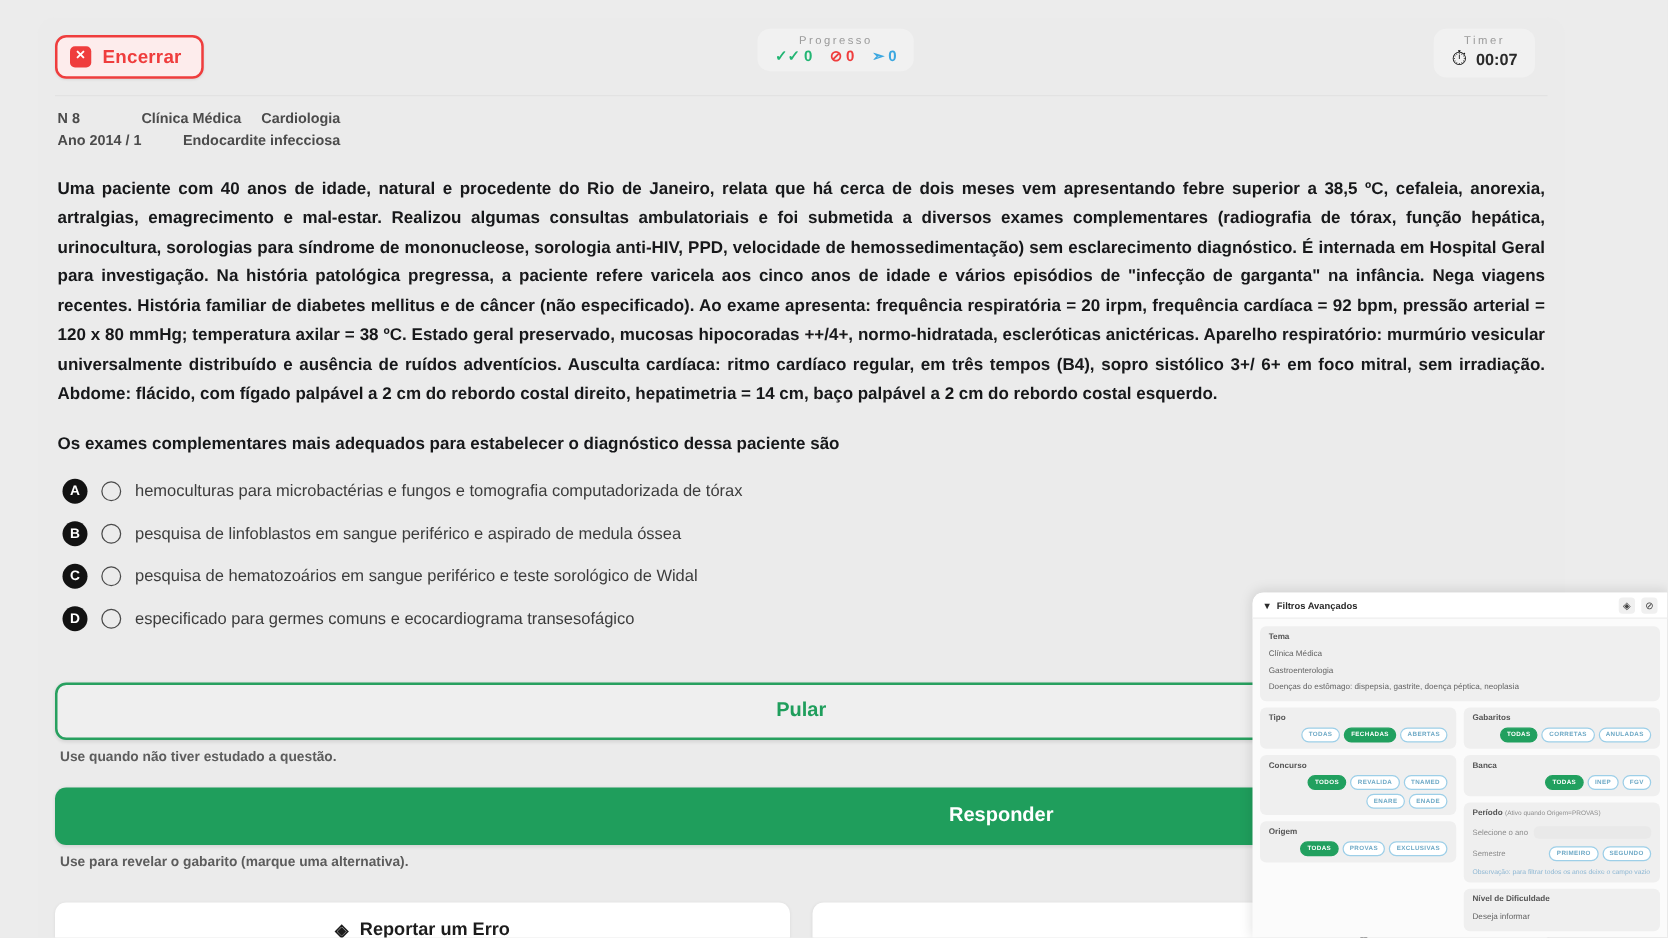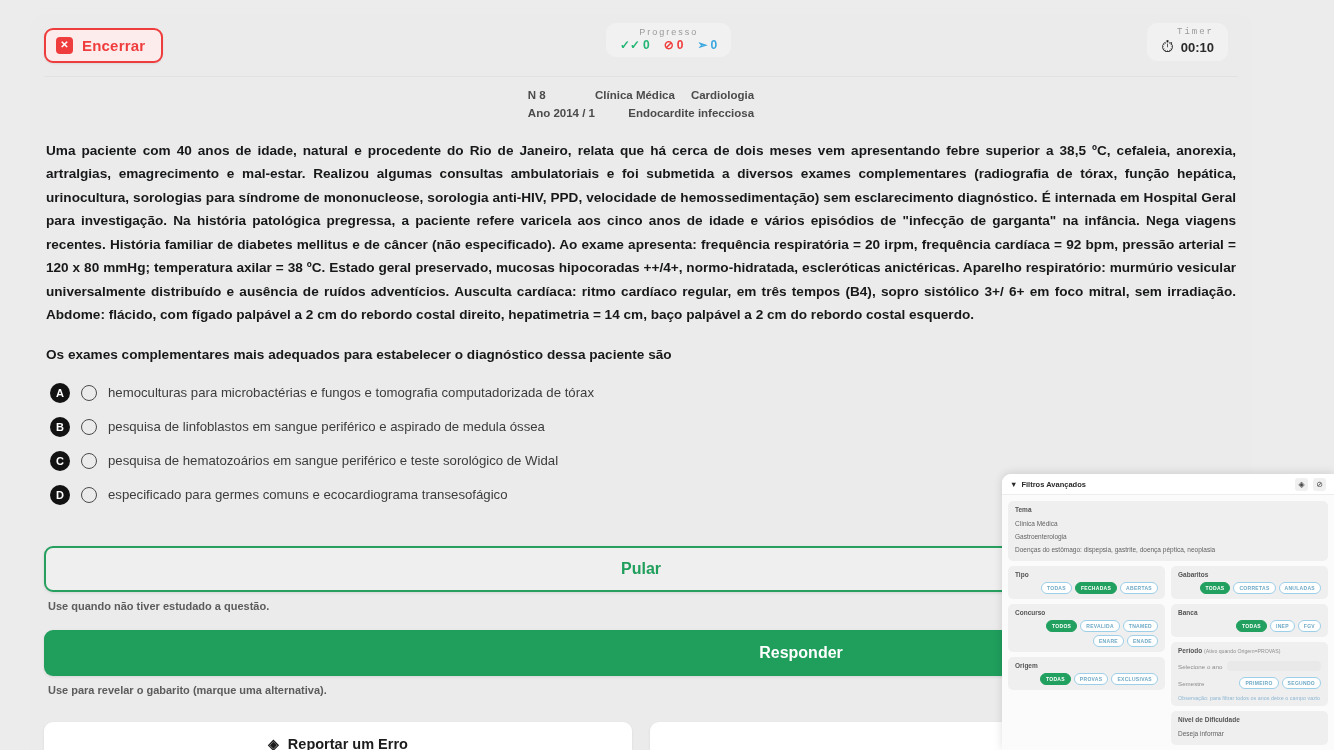--- a/index.html
+++ b/index.html
@@ -71,29 +71,29 @@
     margin-bottom: 1px;
   }
   .progress { left: 562px; }
   .prow { display: flex; align-items: center; gap: 14px; justify-content: center; }
   .pitem { display: flex; align-items: center; gap: 3px; font-size: 12px; font-weight: bold; }
   .pitem.ok { color: #22b573; }
   .pitem.err { color: #ef3d3d; }
   .pitem.skip { color: #3ba7e0; }
 
   .timer { right: 10px; }
-  .timer .cap { text-align: right; font-family: Liberation Mono, monospace; }
+  .timer .cap { text-align: center; }
   .trow { display: flex; align-items: center; gap: 7px; }
   .trow .tv { font-size: 13px; font-weight: bold; color: #2a2a2a; }
 
   .divider { height: 1px; background: #e2e2e2; }
 
   
   .meta {
-    display: flex; justify-content: center;
+    display: flex; justify-content: flex-start;
     padding: 10px 2px 4px 2px;
   }
   .meta .left div, .meta .right div {
     font-size: 11.5px; font-weight: bold; color: #4b4b4b; line-height: 1.55;
   }
   .meta .right { text-align: right; }
   .meta .right .tags { display: flex; gap: 16px; justify-content: flex-end; }
 
   
   .statement {
@@ -253,21 +253,21 @@
           <span>➣</span>
           <span>0</span>
         </span>
       </div>
     </div>
 
     <div class="pill timer">
       <div class="cap">Timer</div>
       <div class="trow">
         <span>⏱</span>
-        <span class="tv">00:10</span>
+        <span class="tv">00:07</span>
       </div>
     </div>
   </div>
 
   <div class="divider"></div>
 
   <div class="meta">
     <div class="left">
       <div>N 8</div>
       <div>Ano 2014 / 1</div>

